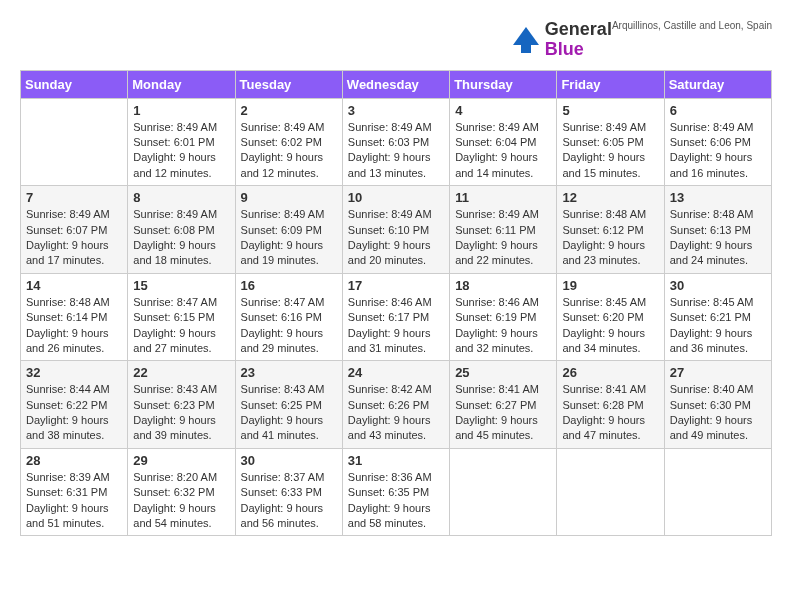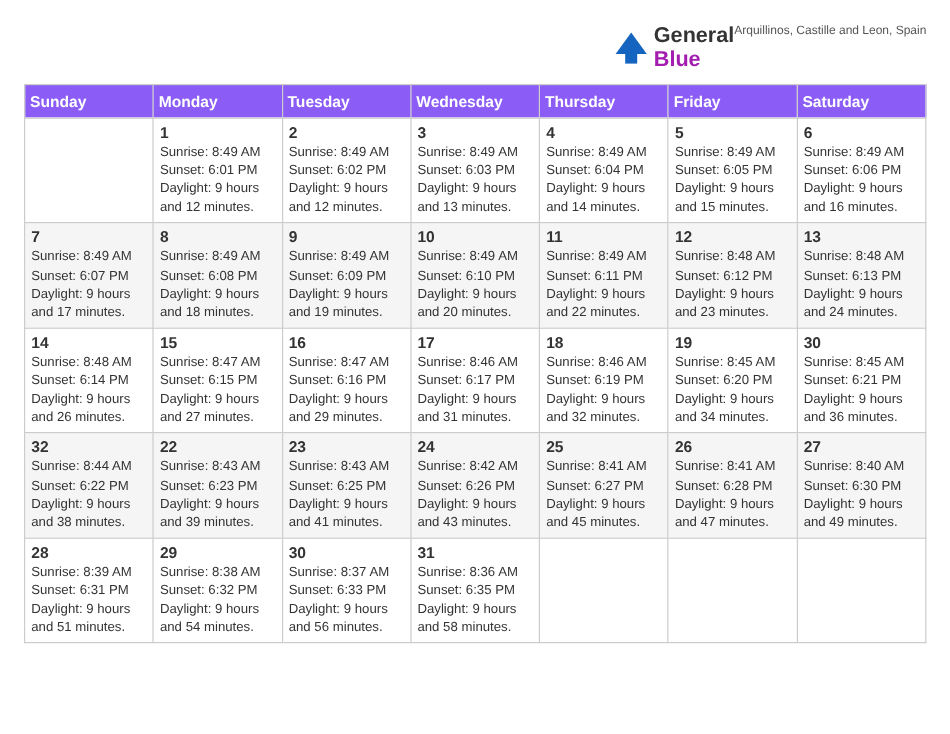--- a/index.html
+++ b/index.html
@@ -321,21 +321,21 @@
       <tr>
         <td>
           <span class="day-num">28</span>
           <div class="cell-info" style="white-space: pre-line;">Sunrise: 8:39 AM
 Sunset: 6:31 PM
 Daylight: 9 hours
 and 51 minutes.</div>
         </td>
         <td>
           <span class="day-num">29</span>
-          <div class="cell-info" style="white-space: pre-line;">Sunrise: 8:38 AM
+          <div class="cell-info" style="white-space: pre-line;">Sunrise: 8:20 AM
 Sunset: 6:32 PM
 Daylight: 9 hours
 and 54 minutes.</div>
         </td>
         <td>
           <span class="day-num">30</span>
           <div class="cell-info" style="white-space: pre-line;">Sunrise: 8:37 AM
 Sunset: 6:33 PM
 Daylight: 9 hours
 and 56 minutes.</div>

